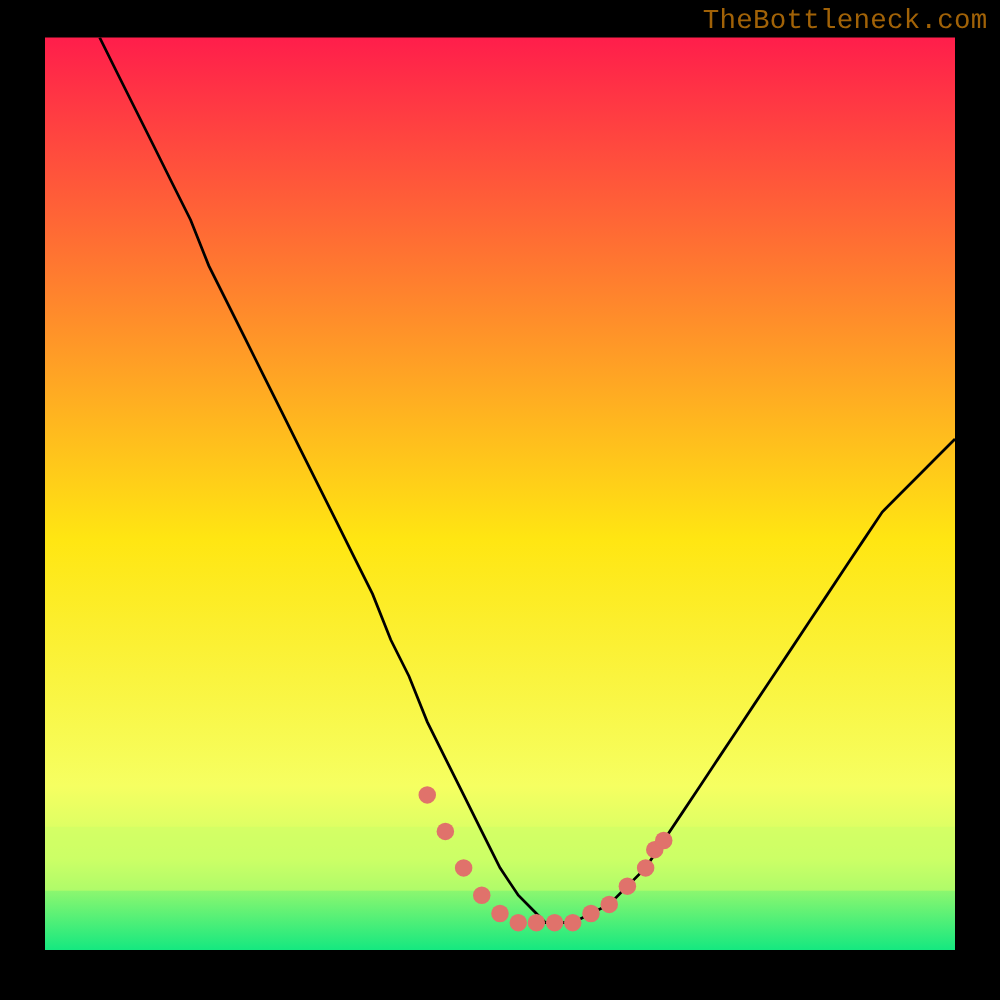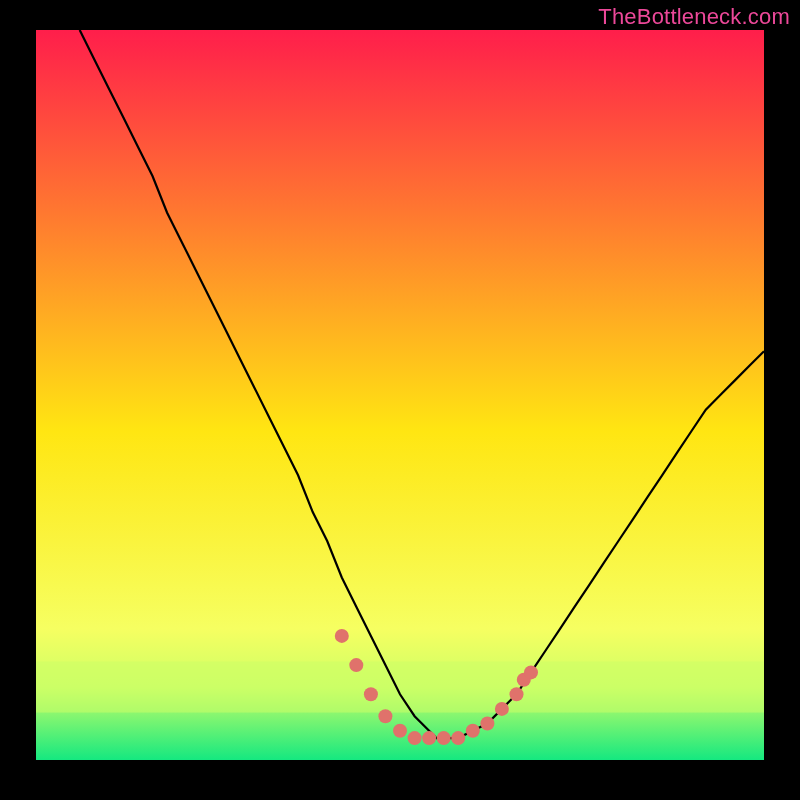--- a/index.html
+++ b/index.html
@@ -15,24 +15,24 @@
     left: 0;
     top: 0;
     width: 800px;
     height: 800px;
     background: #000;
   }
   .watermark {
     position: absolute;
     top: 4px;
     right: 10px;
-    font-family: Liberation Sans, sans-serif;
+    font-family: Liberation Mono, monospace;
     font-size: 22px;
     font-weight: 500;
-    color: #ec4899;
+    color: #a16207;
     letter-spacing: 0.2px;
     user-select: none;
   }
 </style>
 </head>
 <body>
 
 <div class="frame">
   <svg id="chart-svg" width="800" height="800" viewBox="0 0 800 800">
     <defs>

